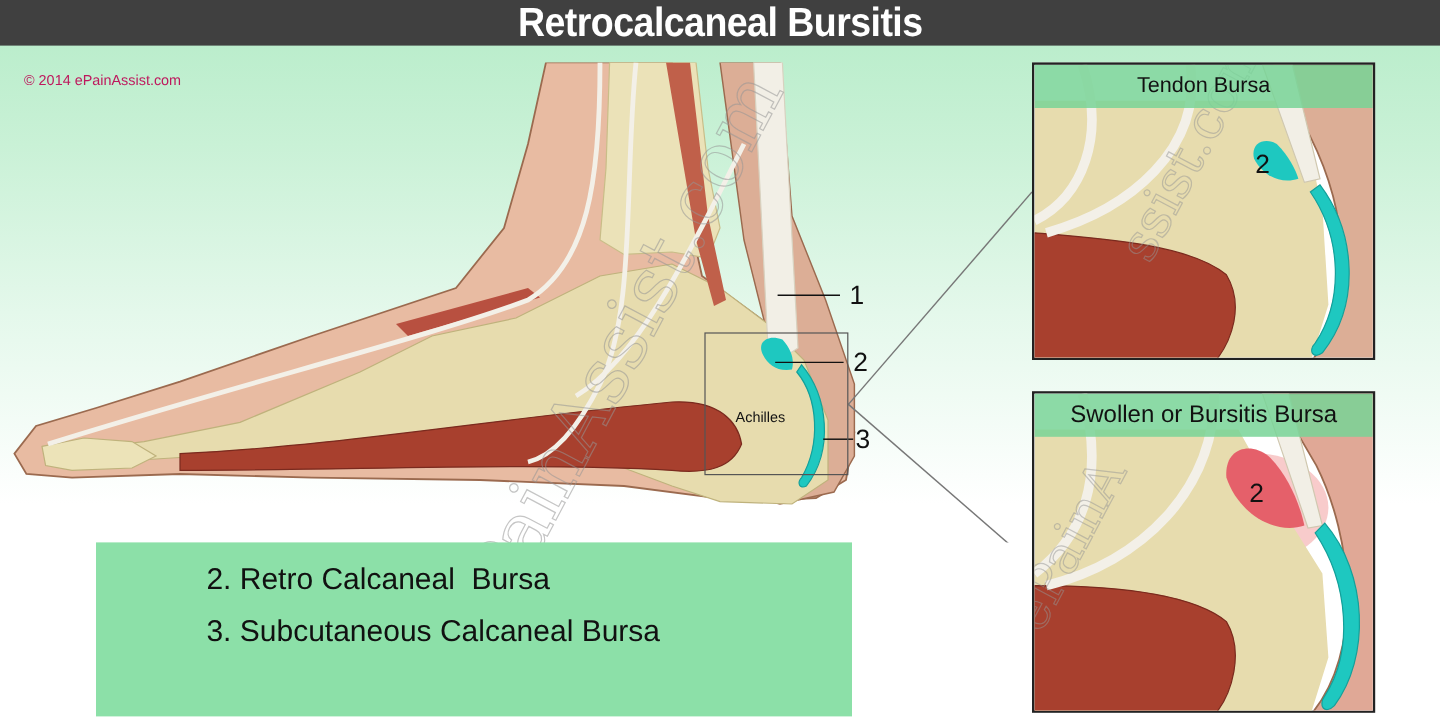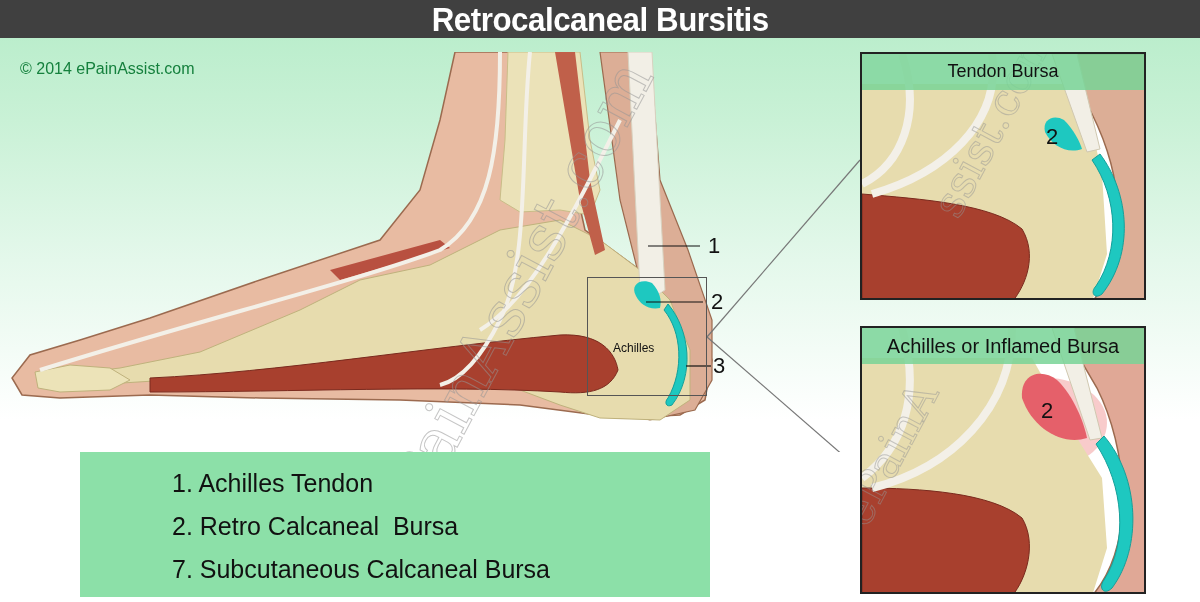--- a/index.html
+++ b/index.html
@@ -14,21 +14,21 @@
       background: #404040;
       display: flex; align-items: center; justify-content: center;
     }
     .title-bar h1 {
       color: #ffffff; font-size: 34px; font-weight: bold; letter-spacing: -0.5px;
       font-family: "Liberation Sans", sans-serif;
       transform: scaleX(0.92);
     }
     .copyright {
       position: absolute; left: 20px; top: 60px;
-      color: #15803d; font-size: 16px;
+      color: #be185d; font-size: 12px;
     }
     .foot-svg { position: absolute; left: 0; top: 52px; }
     .legend-box {
       position: absolute; left: 80px; top: 452px; width: 630px; height: 145px;
       background: #8ce0a8;
       padding: 10px 0 0 92px;
     }
     .legend-item {
       font-size: 25px; color: #111; line-height: 43px;
       font-family: "Liberation Sans", sans-serif;
@@ -141,21 +141,20 @@
     <ellipse cx="185" cy="95" rx="60" ry="45" fill="rgba(240,140,140,0.45)"></ellipse>
     <path d="M0 30 L170 30 L215 110 L240 150 L245 220 L230 268 L0 268 Z" fill="#e7dcae"></path>
     <path d="M0 160 C 60 160 130 165 160 190 C 175 215 165 250 150 268 L0 268 Z" fill="#a8402e" stroke="#7a2a1e" stroke-width="1"></path>
     <path d="M40 0 C 60 70 40 120 0 150" fill="none" stroke="#f3f0e8" stroke-width="8"></path>
     <path d="M150 0 C 150 80 90 140 10 160" fill="none" stroke="#f3f0e8" stroke-width="8"></path>
     <path d="M190 0 L212 0 L240 110 L228 112 Z" fill="#f2efe6" stroke="#d0c8b0" stroke-width="1"></path>
     <path d="M160 70 C 158 45 180 40 195 52 C 212 68 222 95 225 110 C 200 118 170 100 160 70 Z" fill="#e5606a"></path>
     <path d="M242 108 C 278 150 280 220 250 260 C 242 268 236 260 242 252 C 266 215 262 158 234 116 Z" fill="#1ec8c0" stroke="#14a09a" stroke-width="1"></path>
     <text x="-20" y="120" font-family="DejaVu Serif, serif" font-size="44" fill="none" stroke="rgba(150,150,150,0.5)" stroke-width="1" transform="rotate(-62 60 140)">ePainA</text>
   </svg>
-  <div class="inset-header">Achilles or Inflamed Bursa</div>
+  <div class="inset-header">Swollen or Bursitis Bursa</div>
   <div class="bursa-label" style="left:179px; top:70px;">2</div>
 </div>
 
 <div class="legend-box">
-  <div class="legend-item">1. Achilles Tendon</div>
   <div class="legend-item" style="white-space: pre;">2. Retro Calcaneal  Bursa</div>
-  <div class="legend-item">7. Subcutaneous Calcaneal Bursa</div>
+  <div class="legend-item">3. Subcutaneous Calcaneal Bursa</div>
 </div>
 
 </body></html>

